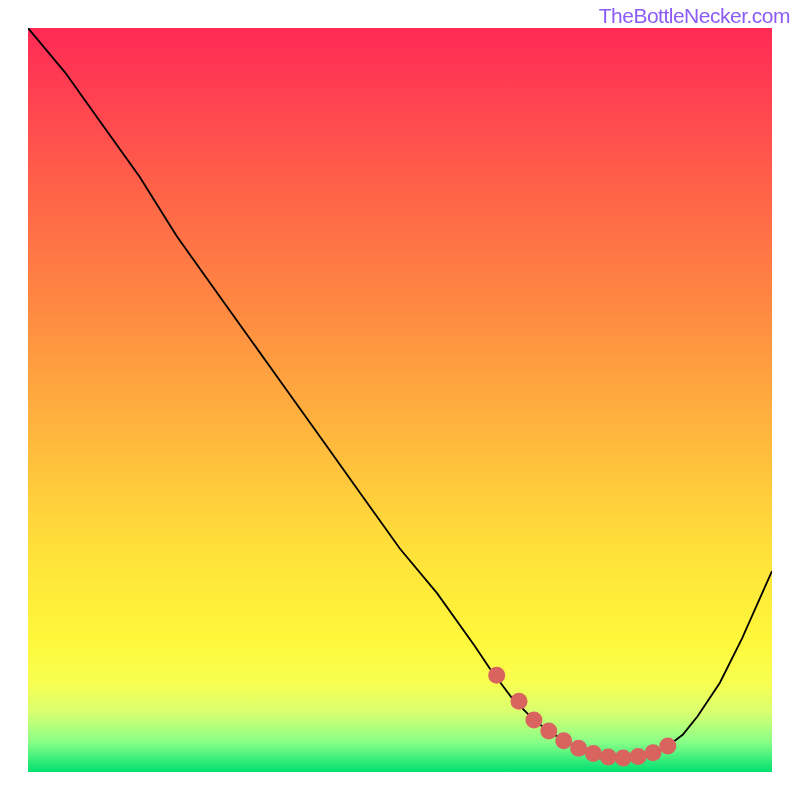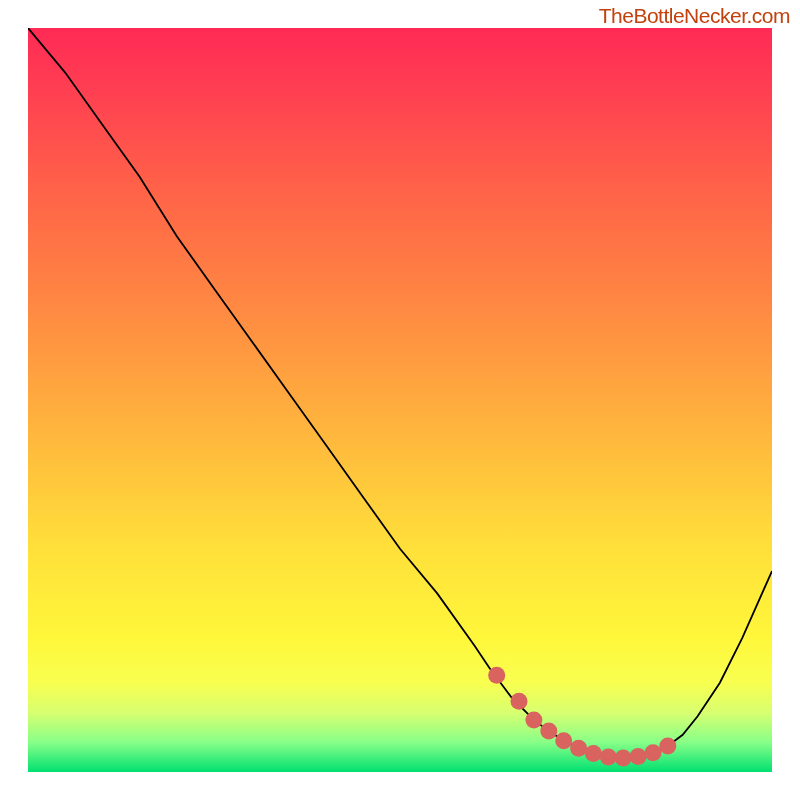--- a/index.html
+++ b/index.html
@@ -10,21 +10,21 @@
     background: #ffffff;
     font-family: Arial, sans-serif;
     position: relative;
     overflow: hidden;
   }
   .watermark {
     position: absolute;
     top: 4px;
     right: 10px;
     font-size: 21px;
-    color: #c2410c;
+    color: #8b5cf6;
     font-weight: 500;
     z-index: 10;
     letter-spacing: -0.5px;
   }
   .plot-area {
     position: absolute;
     top: 28px;
     left: 28px;
     width: 744px;
     height: 744px;

